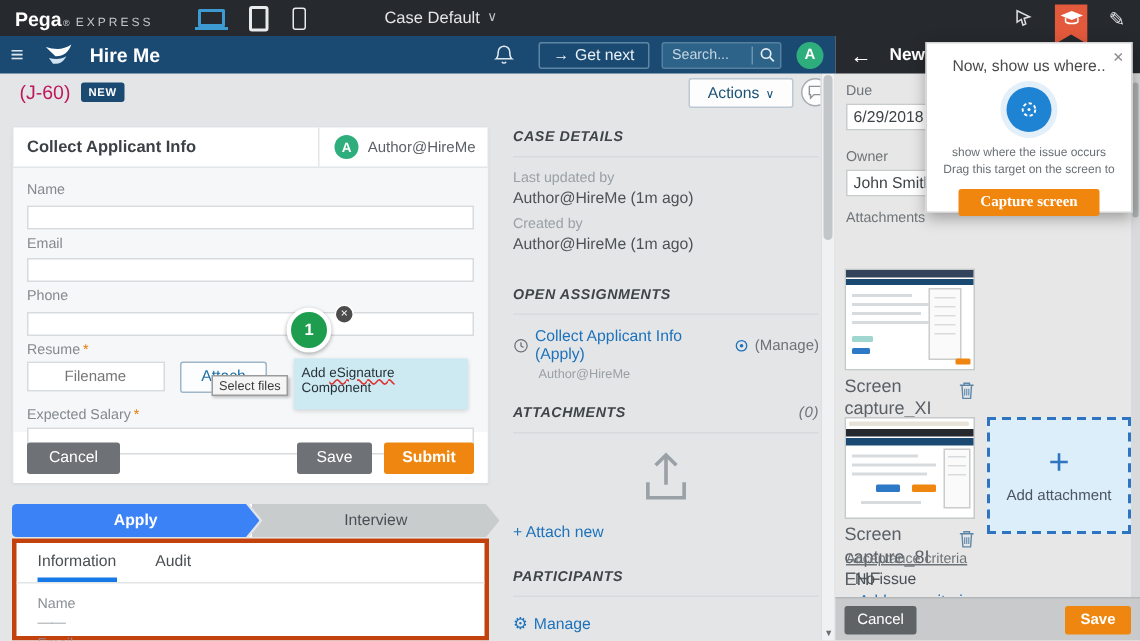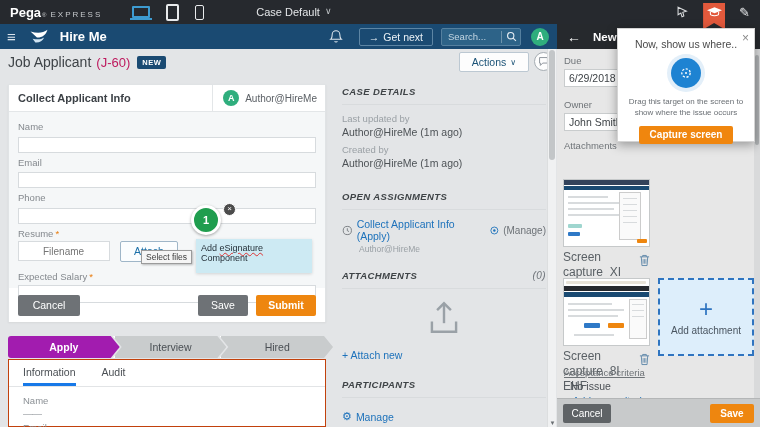--- a/index.html
+++ b/index.html
@@ -69,25 +69,25 @@
   .select-files-tip { position:absolute; left:141px; top:250px; background:#f5f5f5; border:1px solid #9b9b9b; box-shadow:1px 1px 2px rgba(0,0,0,.25); font-size:8.5px; color:#3c3c3c; padding:1px 4px; z-index:8; }
   .esig-tip { position:absolute; left:196px; top:239px; width:116px; height:34px; background:#cdeaf3; box-shadow:0 1px 3px rgba(0,0,0,.15); font-size:9px; color:#26323a; padding:4px 5px; z-index:7; }
   .esig-tip .wavy { text-decoration:underline wavy #d33; }
   .marker { position:absolute; left:191px; top:205px; width:30px; height:30px; border-radius:50%; background:#1f9d4e; border:3px solid #fff; box-shadow:0 1px 3px rgba(0,0,0,.35); color:#fff; font-size:11px; font-weight:bold; display:flex; align-items:center; justify-content:center; z-index:9; cursor:pointer; }
   .marker-close { position:absolute; left:223px; top:203px; width:13px; height:13px; border-radius:50%; background:#4c4c4c; border:1px solid #fff; color:#fff; font-size:8px; line-height:10px; text-align:center; z-index:10; cursor:pointer; }
 
   
   .stages { position:absolute; left:8px; top:336px; width:318px; height:22px; display:flex; z-index:4; }
   .stage { flex:1; display:flex; align-items:center; justify-content:center; font-size:10.5px; color:#4a4f54; background:#c9cccd; margin-right:-7px; clip-path:polygon(0 0,calc(100% - 9px) 0,100% 50%,calc(100% - 9px) 100%,0 100%,9px 50%); cursor:pointer; }
   .stage.first { clip-path:polygon(0 0,calc(100% - 9px) 0,100% 50%,calc(100% - 9px) 100%,0 100%); border-radius:3px 0 0 3px; }
-  .stage.active { background:#a21caf; color:#fff; font-weight:bold; }
+  .stage.active { background:#3b82f6; color:#fff; font-weight:bold; }
   .stage + .stage { border-left:2px solid #fff; }
 
   
-  .tabs-panel { position:absolute; left:8px; top:359px; width:318px; height:68px; background:#fff; border:1px solid #c2410c; z-index:3; }
+  .tabs-panel { position:absolute; left:8px; top:359px; width:318px; height:68px; background:#fff; border:3px solid #c2410c; z-index:3; }
   .tabs-row { display:flex; gap:26px; padding:6px 14px 0; border-bottom:1px solid #e2e4e6; }
   .tab { font-size:10.5px; color:#4a4f54; padding-bottom:5px; cursor:pointer; }
   .tab.active { border-bottom:3px solid #1779e8; }
   .tabs-fields { padding:5px 14px; }
   .tv-label { font-size:9.5px; color:#8b9095; margin-top:3px; }
   .tv-value { font-size:10px; color:#a9adb1; margin-top:2px; letter-spacing:-1px; }
 
   
   .details { position:absolute; left:342px; top:48px; width:204px; height:379px; padding-top:38px; z-index:2; }
   .sec-title { font-size:9.5px; font-weight:bold; color:#3f4447; letter-spacing:.4px; display:flex;font-style:italic; }
@@ -135,21 +135,21 @@
   .art-pill { position:absolute; height:4px; border-radius:1px; }
   .art-menu { position:absolute; background:#fafafa; border:1px solid #ccc; }
 
   
   .popup { position:absolute; left:617px; top:28px; width:138px; height:114px; background:#fff; border:1px solid #d4d4d4; box-shadow:0 3px 10px rgba(0,0,0,.35); z-index:40; }
   .popup-title { text-align:center; font-size:10.5px; color:#4a4a4a; margin-top:9px; }
   .popup-close { position:absolute; right:5px; top:2px; font-size:12px; color:#8a8a8a; cursor:pointer; }
   .target-wrap { display:flex; justify-content:center; margin-top:8px; }
   .target-circle { width:30px; height:30px; border-radius:50%; background:#1e83d2; box-shadow:0 0 0 4px #e3eff9; display:flex; align-items:center; justify-content:center; cursor:grab; }
   .popup-desc { text-align:center; font-size:8px; color:#6a6f74; margin-top:9px; line-height:1.35; }
-  .popup-btn { display:block; margin:7px auto 0; width:94px; height:18px; background:#f0860e; color:#fff; font-size:10px; font-weight:bold; border:none; border-radius:2px; cursor:pointer; font-family:Liberation Sans, sans-serif; }
+  .popup-btn { display:block; margin:7px auto 0; width:94px; height:18px; background:#f0860e; color:#fff; font-size:10px; font-weight:bold; border:none; border-radius:2px; cursor:pointer; font-family:Liberation Serif, serif; }
 </style>
 </head>
 <body>
 
 <div class="topbar">
   <div class="brand">
     <b>Pega</b>
       <sup>®</sup>
     <span class="sfx">EXPRESS</span>
   </div>
@@ -196,21 +196,20 @@
     <div class="search-divider"></div>
     <svg width="11" height="11" viewBox="0 0 14 14">
         <circle cx="6" cy="6" r="4" fill="none" stroke="#e6eef4" stroke-width="1.4"></circle>
         <path d="M9 9l3.6 3.6" stroke="#e6eef4" stroke-width="1.4"></path>
       </svg>
   </div>
   <div class="avatar">A</div>
 </div>
 
 <div class="case-row">
-  <span class="case-title">Job Applicant</span>
   <span class="case-id">(J-60)</span>
   <span class="badge-new">NEW</span>
 </div>
 <button class="actions-btn">
   <span>Actions</span>
   <span style="font-size:8px">∨</span>
 </button>
 <div class="chat-btn">
   <svg width="11" height="11" viewBox="0 0 14 14">
       <path d="M2 2h10v7H6l-3 3v-3H2z" fill="none" stroke="#8b9299" stroke-width="1.2"></path>
@@ -248,21 +247,20 @@
 </div>
 
 <div class="select-files-tip">Select files</div>
 <div class="esig-tip"><span>Add </span><span class="wavy">eSignature</span><span> Component</span></div>
 <div class="marker">1</div>
 <div class="marker-close">×</div>
 
 <div class="stages">
   <div class="stage first active">Apply</div>
   <div class="stage">Interview</div>
-  <div class="stage">Hired</div>
 </div>
 
 <div class="tabs-panel">
   <div class="tabs-row">
     <div class="tab active">Information</div>
     <div class="tab">Audit</div>
   </div>
   <div class="tabs-fields">
     <div class="tv-label">Name</div>
     <div class="tv-value">——</div>
@@ -408,17 +406,17 @@
   <div class="popup-title">Now, show us where..</div>
   <div class="target-wrap">
     <div class="target-circle">
       <svg width="16" height="16" viewBox="0 0 16 16">
         <circle cx="8" cy="8" r="4.2" fill="none" stroke="#fff" stroke-width="1.3" stroke-dasharray="2.2 1.6"></circle>
         <circle cx="8" cy="8" r="1" fill="#fff"></circle>
       </svg>
     </div>
   </div>
   <div class="popup-desc">
+    <div>show where the issue occurs</div>
     <div>Drag this target on the screen to</div>
-    <div>show where the issue occurs</div>
   </div>
   <button class="popup-btn">Capture screen</button>
 </div>
 
 </body></html>

